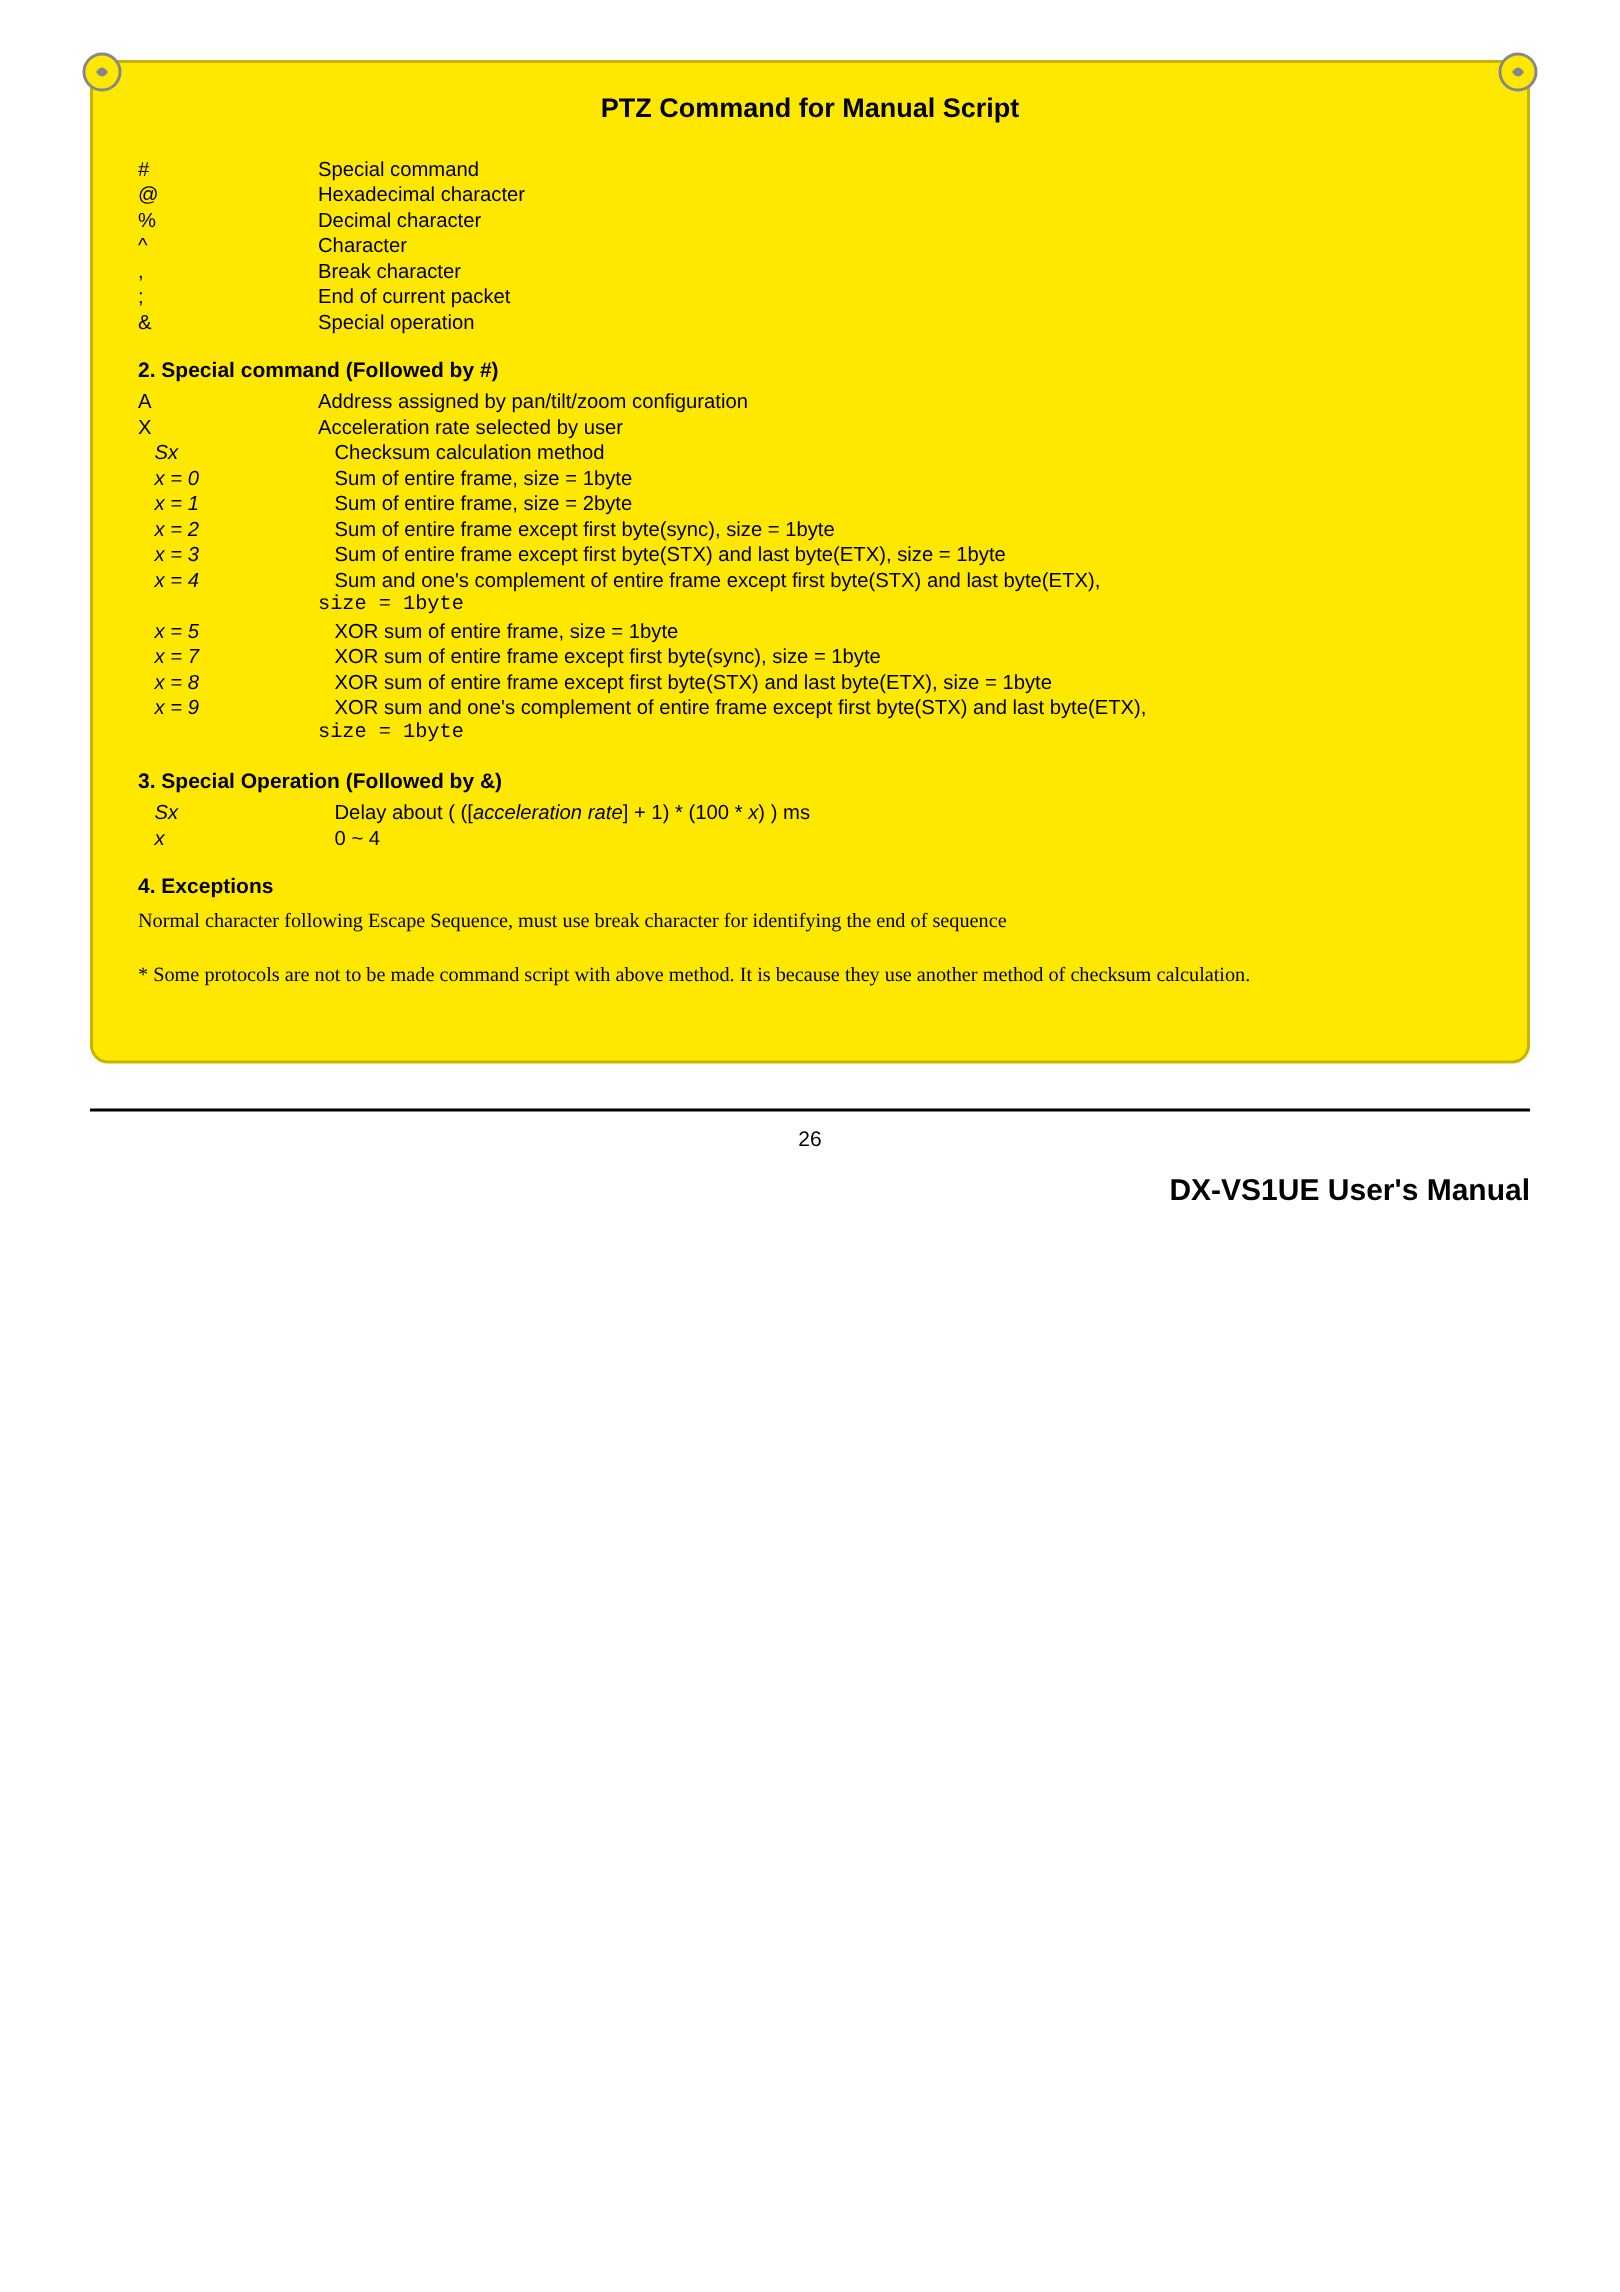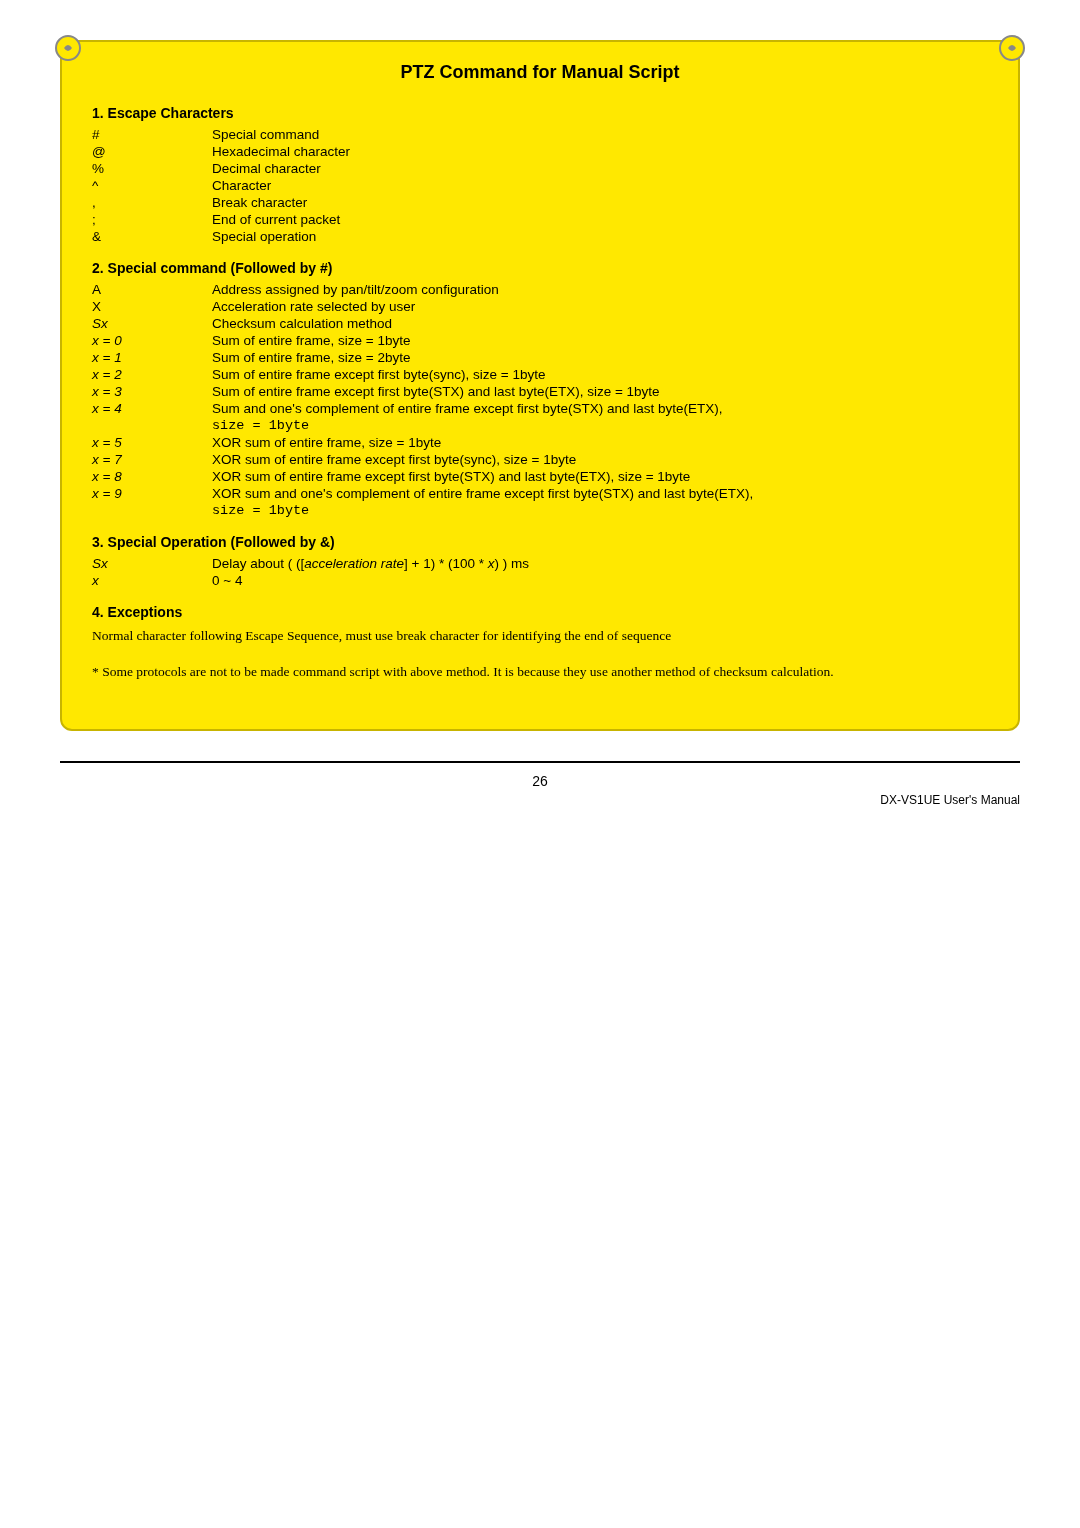--- a/index.html
+++ b/index.html
@@ -83,30 +83,31 @@
     }
     .footer-line {
       border-top: 2px solid #000;
       margin-top: 20px;
       padding-top: 10px;
     }
     .footer-page {
       text-align: center;
       font-size: 14px;
       color: #000;
-      margin-bottom: 4px;
+      margin-bottom: 16px;
     }
     .footer-manual {
       text-align: right;
-      font-size: 12px;
-      font-weight: normal;
+      font-size: 20px;
+      font-weight: bold;
       color: #000;
     }
     .italics {
       font-style: italic;
+      margin-left: 11px;
     }
     .note-text {
       font-size: 13.5px;
       color: #000;
       line-height: 1.5;
       font-family: Liberation Serif, serif;
     }
   </style>
 </head>
 <body>
@@ -119,21 +120,20 @@
       <path d="M10 14 Q14 8 18 14 Q14 20 10 14Z" fill="#888"></path>
     </svg>
     <svg class="corner-icon corner-icon-tr" viewBox="0 0 28 28">
       <circle cx="14" cy="14" r="12" fill="#FFE800" stroke="#888" stroke-width="2"></circle>
       <path d="M10 14 Q14 8 18 14 Q14 20 10 14Z" fill="#888"></path>
     </svg>
 
     <div class="box-title">PTZ Command for Manual Script</div>
 
     <div class="section">
-      <div class="section-heading">1. Escape Characters</div>
       <div class="entry-row">
         <span class="entry-key normal">#</span>
         <span class="entry-value">Special command</span>
       </div>
       <div class="entry-row">
         <span class="entry-key normal">@</span>
         <span class="entry-value">Hexadecimal character</span>
       </div>
       <div class="entry-row">
         <span class="entry-key normal">%</span>

